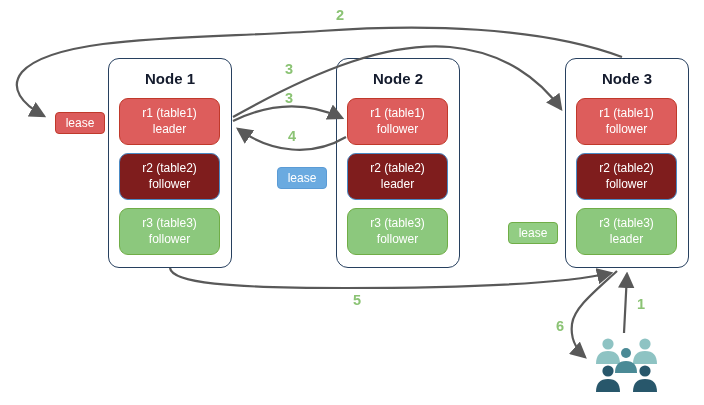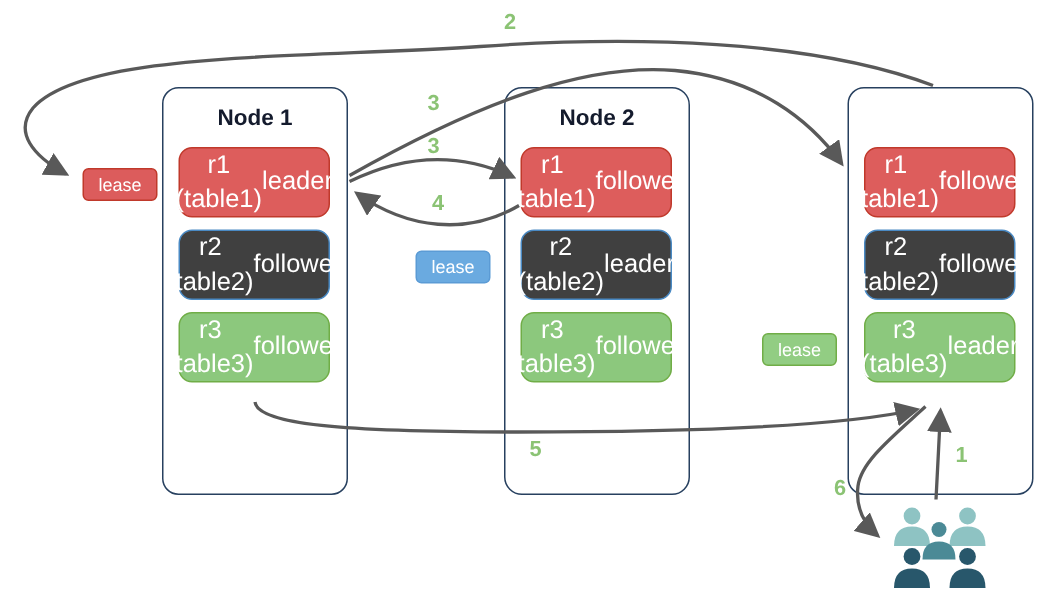--- a/index.html
+++ b/index.html
@@ -2,34 +2,34 @@
 <html><head>
 <meta charset="utf-8">
 <style>
   html,body{margin:0;padding:0;background:#ffffff;}
   .stage{
     position:relative;width:704px;height:405px;background:#ffffff;overflow:hidden;
     font-family:"Liberation Sans","DejaVu Sans",sans-serif;
   }
   
   .node{
-    position:absolute;width:124px;height:272px;background:#ffffff;
+    position:absolute;width:124px;height:210px;background:#ffffff;
     border:1.6px solid #27405f;border-radius:11px;box-sizing:border-box;z-index:2;
   }
   .node-title{
     text-align:center;margin-top:11px;font-size:15px;font-weight:bold;color:#141b2d;
   }
   .rep{
     position:absolute;left:10px;width:101px;height:47px;border-radius:9px;box-sizing:border-box;
-    display:flex;flex-direction:row;align-items:center;justify-content:center;
-    color:#ffffff;font-size:17px;line-height:1.3;text-align:center;
+    display:flex;flex-direction:column;align-items:center;justify-content:center;
+    color:#ffffff;font-size:12px;line-height:1.3;text-align:center;
   }
   .rep1{top:39px}.rep2{top:94px}.rep3{top:149px}
   .rep-red  {background:#dd5d5c;border:1.6px solid #c0392b;}
-  .rep-blue {background:#404040;border:1.6px solid #4a8ac4;}
+  .rep-blue {background:#7f1d1d;border:1.6px solid #4a8ac4;}
   .rep-green{background:#8cc87d;border:1.6px solid #70ad47;}
   
   .lease{
     position:absolute;width:50px;height:22px;border-radius:4px;box-sizing:border-box;z-index:3;
     display:flex;align-items:center;justify-content:center;color:#ffffff;font-size:12px;
   }
   .lease-red  {left:55px;top:112px;background:#dc5c5c;border:1.5px solid #c0392b;}
   .lease-blue {left:277px;top:167px;background:#6aaae0;border:1.5px solid #5b9bd5;}
   .lease-green{left:508px;top:222px;background:#92cd83;border:1.5px solid #70ad47;}
   
@@ -78,20 +78,21 @@
       <span>r2 (table2)</span>
       <span>leader</span>
     </div>
     <div class="rep rep3 rep-green">
       <span>r3 (table3)</span>
       <span>follower</span>
     </div>
   </div>
 
   <div class="node" style="left:565px;top:58px;">
+    <div class="node-title">Node 3</div>
     <div class="rep rep1 rep-red">
       <span>r1 (table1)</span>
       <span>follower</span>
     </div>
     <div class="rep rep2 rep-blue">
       <span>r2 (table2)</span>
       <span>follower</span>
     </div>
     <div class="rep rep3 rep-green">
       <span>r3 (table3)</span>

